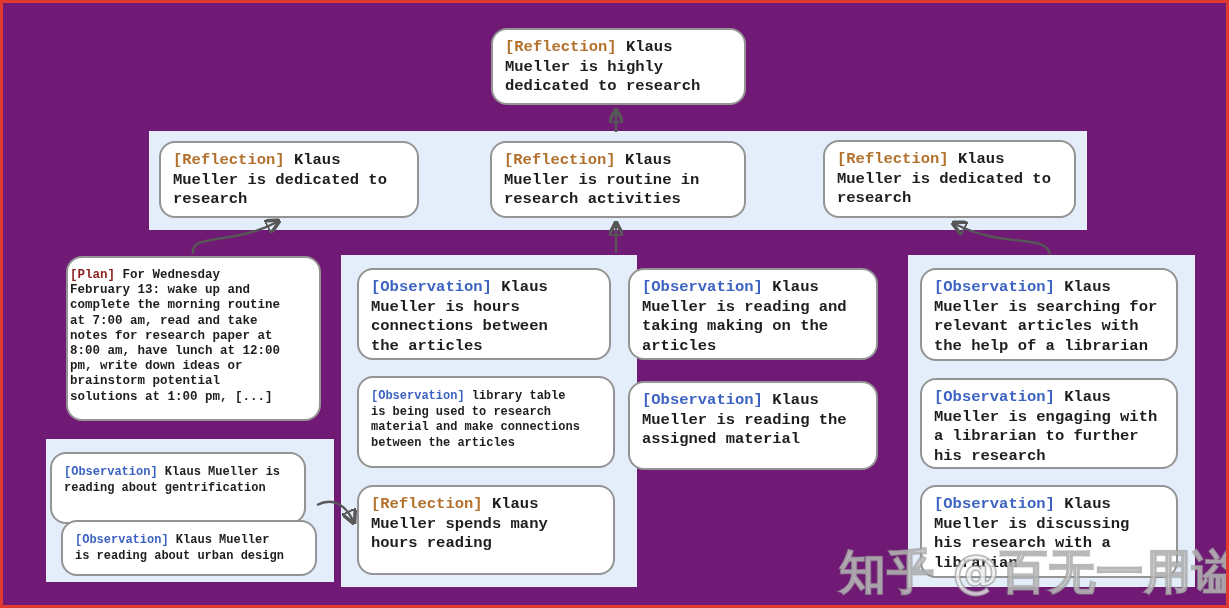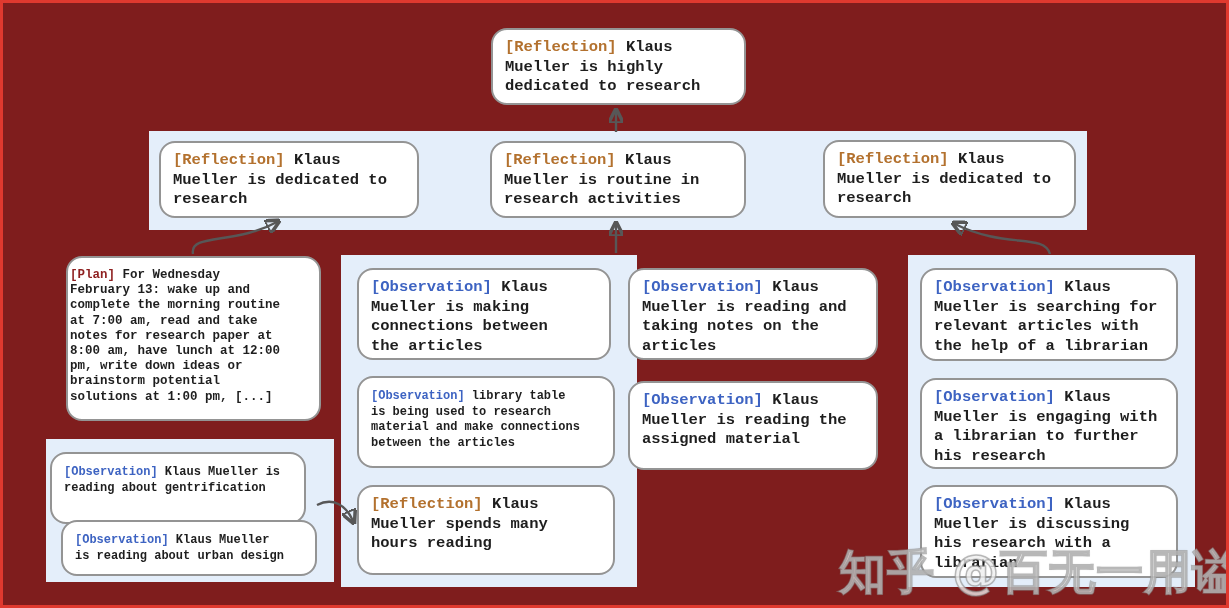--- a/index.html
+++ b/index.html
@@ -1,17 +1,17 @@
 <!DOCTYPE html>
 <html><head>
 <meta charset="utf-8">
 <style>
   html,body { margin:0; padding:0; background:#ffffff; }
   .canvas {
-    position:relative; width:1229px; height:608px; background:#7f1d1d;
+    position:relative; width:1229px; height:608px; background:#701a75;
     border:3px solid #e0392f; box-sizing:border-box; overflow:hidden;
     font-family:"Liberation Mono","DejaVu Sans Mono",monospace;
   }
   .band { position:absolute; background:#e4eefa; }
   .node {
     position:absolute; background:#ffffff; border:2.5px solid #949494;
     border-radius:16px; box-sizing:border-box; font-weight:700; color:#1e1e1e;
     white-space:pre-line; overflow:hidden;
   }
   .fs-lg { font-size:15.5px; line-height:19.5px; padding:8px 12px; }
@@ -67,36 +67,36 @@
 brainstorm potential
 solutions at 1:00 pm, [...]</span></div>
 
   <div class="node fs-sm" style="left:47px; top:449px; width:256px; height:72px;"><span class="tag-observation">[Observation]</span> <span>Klaus Mueller is
 reading about gentrification</span></div>
 
   <div class="node fs-sm" style="left:58px; top:517px; width:256px; height:56px;"><span class="tag-observation">[Observation]</span> <span>Klaus Mueller
 is reading about urban design</span></div>
 
   <div class="node fs-lg" style="left:354px; top:265px; width:254px; height:92px;"><span class="tag-observation">[Observation]</span> <span>Klaus
-Mueller is making
+Mueller is hours
 connections between
 the articles</span></div>
 
   <div class="node fs-sm" style="left:354px; top:373px; width:258px; height:92px;"><span class="tag-observation">[Observation]</span> <span>library table
 is being used to research
 material and make connections
 between the articles</span></div>
 
   <div class="node fs-lg" style="left:354px; top:482px; width:258px; height:90px;"><span class="tag-reflection">[Reflection]</span> <span>Klaus
 Mueller spends many
 hours reading</span></div>
 
   <div class="node fs-lg" style="left:625px; top:265px; width:250px; height:92px;"><span class="tag-observation">[Observation]</span> <span>Klaus
 Mueller is reading and
-taking notes on the
+taking making on the
 articles</span></div>
 
   <div class="node fs-lg" style="left:625px; top:378px; width:250px; height:89px;"><span class="tag-observation">[Observation]</span> <span>Klaus
 Mueller is reading the
 assigned material</span></div>
 
 
   <div class="node fs-lg" style="left:917px; top:265px; width:258px; height:93px;"><span class="tag-observation">[Observation]</span> <span>Klaus
 Mueller is searching for
 relevant articles with

